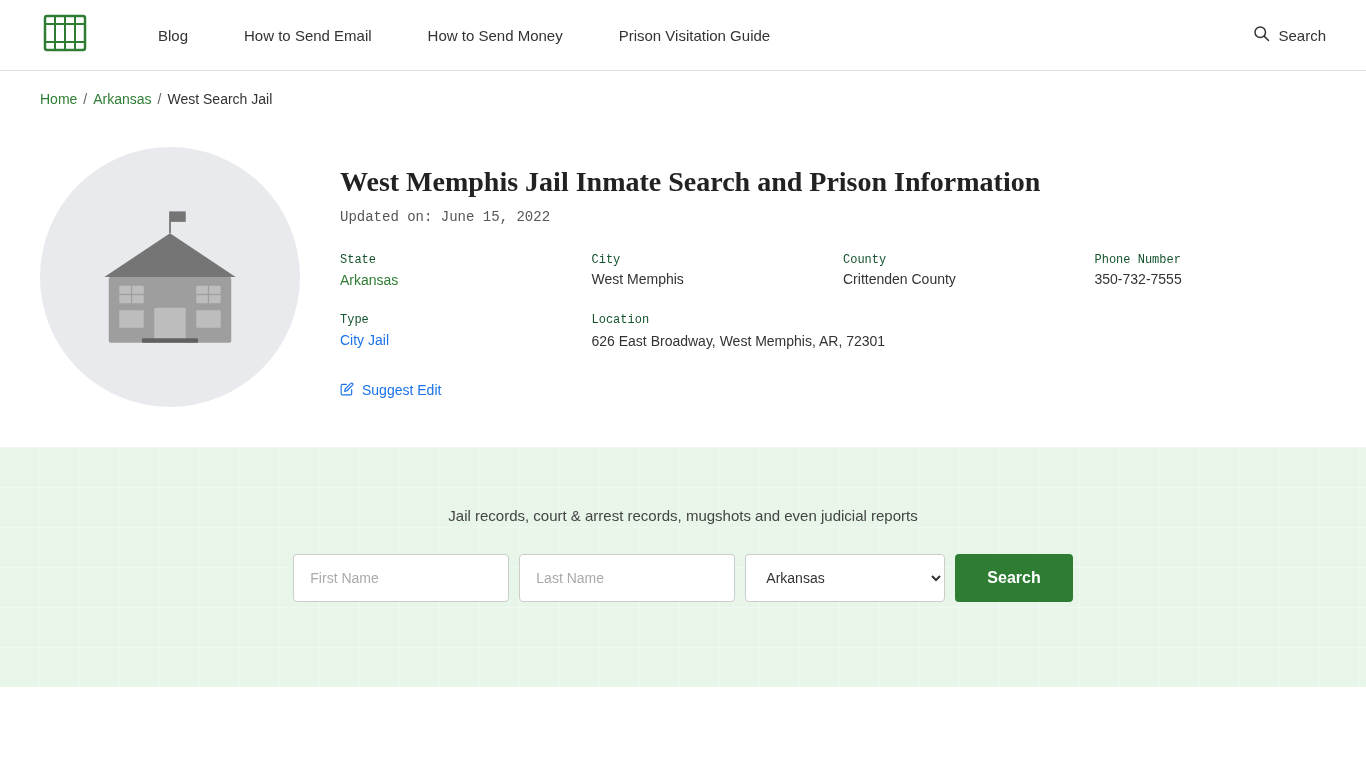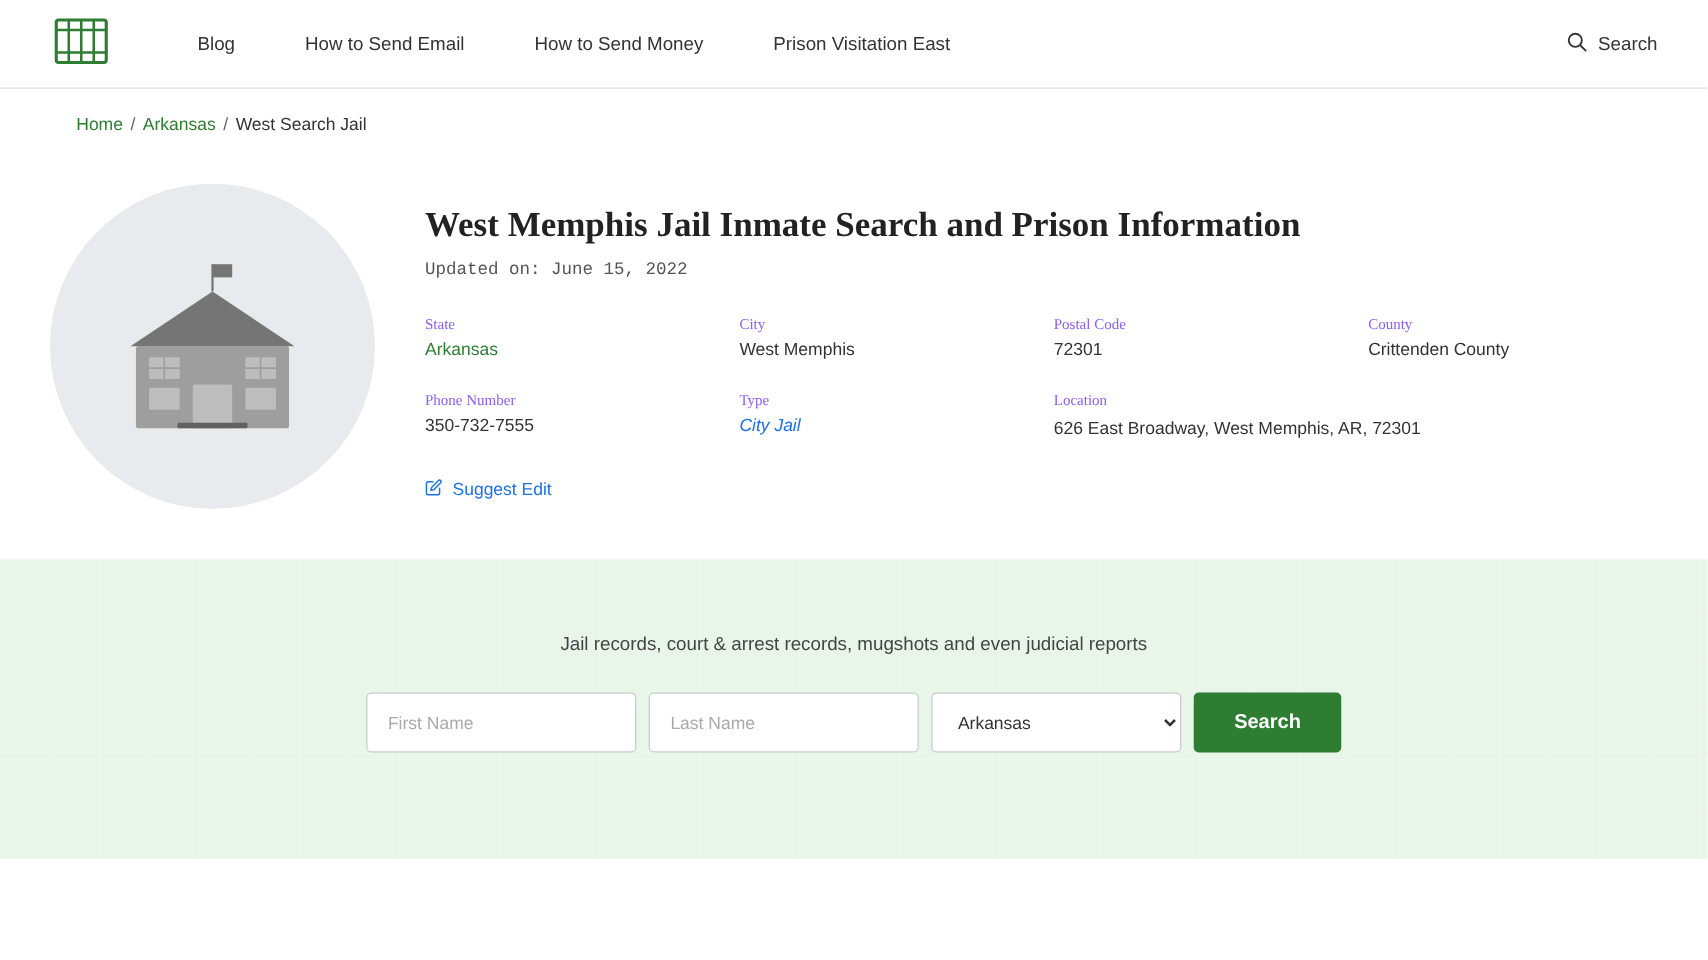--- a/index.html
+++ b/index.html
@@ -49,21 +49,21 @@
       font-size: 18px;
     }
     .search-label {
       font-family: Arial, sans-serif;
       font-size: 15px;
       color: #333;
     }
 
     
     .breadcrumb {
-      padding: 20px 61px;
+      padding: 20px 40px;
       font-family: Arial, sans-serif;
       font-size: 14px;
       display: flex;
       align-items: center;
       gap: 6px;
     }
     .breadcrumb-link {
       color: #2e7d32;
       text-decoration: none;
       cursor: pointer;
@@ -118,39 +118,38 @@
 
     
     .info-grid {
       display: grid;
       grid-template-columns: 1fr 1fr 1fr 1fr;
       gap: 24px 20px;
       margin-bottom: 30px;
     }
     .info-cell {}
     .info-label {
-      font-family: Liberation Serif, serif;
+      font-family: Liberation Mono, monospace;
       font-size: 12px;
-      color: #8b5cf6;
+      color: #14532d;
       margin-bottom: 4px;
       font-weight: normal;
     }
     .info-value {
       font-family: Arial, sans-serif;
       font-size: 14px;
       color: #333;
       font-weight: normal;
     }
     .info-value-link {
       font-family: Arial, sans-serif;
       font-size: 14px;
       color: #1a73e8;
       text-decoration: none;
       cursor: pointer;
-      font-style: italic;
     }
     .info-value-green {
       color: #2e7d32;
       font-size: 14px;
       font-family: Arial, sans-serif;
       cursor: pointer;
       text-decoration: none;
     }
 
     
@@ -266,21 +265,21 @@
       <line x1="15" y1="8" x2="15" y2="42" stroke="#2e7d32" stroke-width="2"></line>
       <line x1="25" y1="8" x2="25" y2="42" stroke="#2e7d32" stroke-width="2"></line>
       <line x1="35" y1="8" x2="35" y2="42" stroke="#2e7d32" stroke-width="2"></line>
     </svg>
   </div>
 
   <nav>
     <a class="nav-link">Blog</a>
     <a class="nav-link">How to Send Email</a>
     <a class="nav-link">How to Send Money</a>
-    <a class="nav-link">Prison Visitation East</a>
+    <a class="nav-link">Prison Visitation Guide</a>
   </nav>
 
   <div class="search-area">
     <span class="search-icon-nav">
       <svg width="18" height="18" viewBox="0 0 24 24" fill="none" stroke="#333" stroke-width="2" stroke-linecap="round" stroke-linejoin="round">
         <circle cx="11" cy="11" r="7"></circle>
         <line x1="16.5" y1="16.5" x2="22" y2="22"></line>
       </svg>
     </span>
     <span class="search-label">Search</span>
@@ -334,24 +333,20 @@
       <div class="info-cell">
         <div class="info-label">State</div>
         <a class="info-value-green">Arkansas</a>
       </div>
 
       <div class="info-cell">
         <div class="info-label">City</div>
         <div class="info-value">West Memphis</div>
       </div>
 
-      <div class="info-cell">
-        <div class="info-label">Postal Code</div>
-        <div class="info-value">72301</div>
-      </div>
 
       <div class="info-cell">
         <div class="info-label">County</div>
         <div class="info-value">Crittenden County</div>
       </div>
 
       <div class="info-cell">
         <div class="info-label">Phone Number</div>
         <div class="info-value">350-732-7555</div>
       </div>

